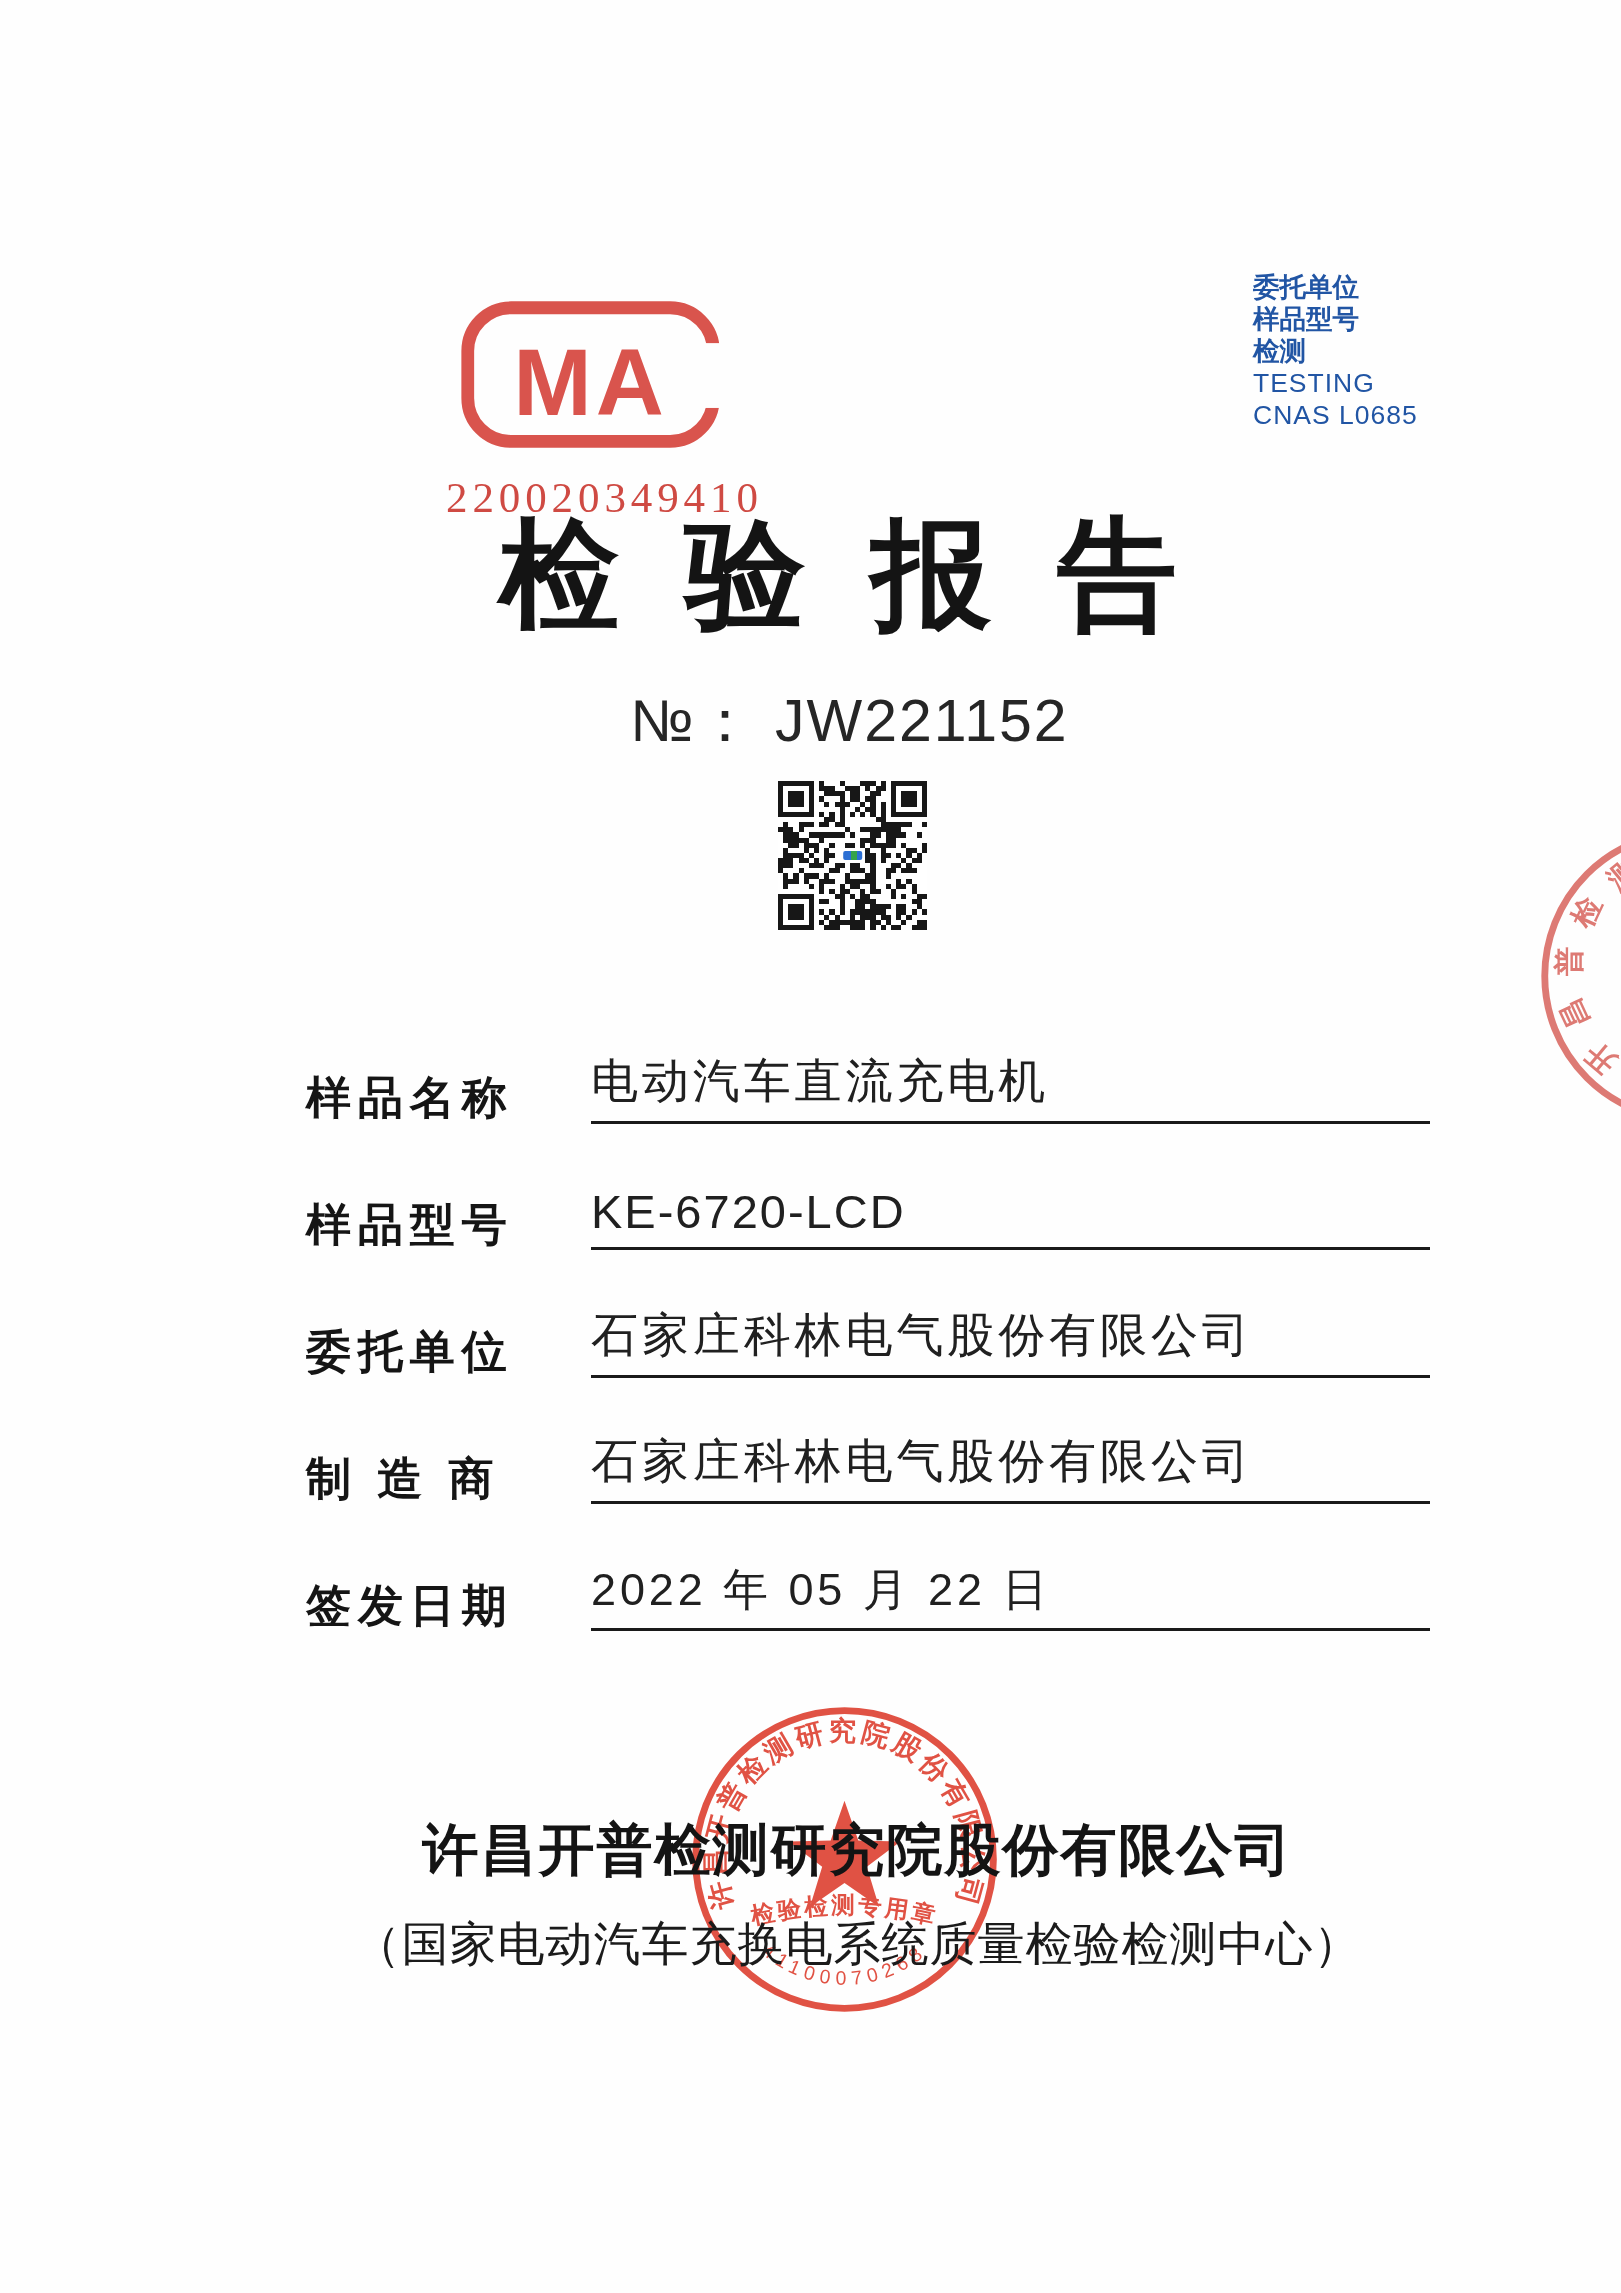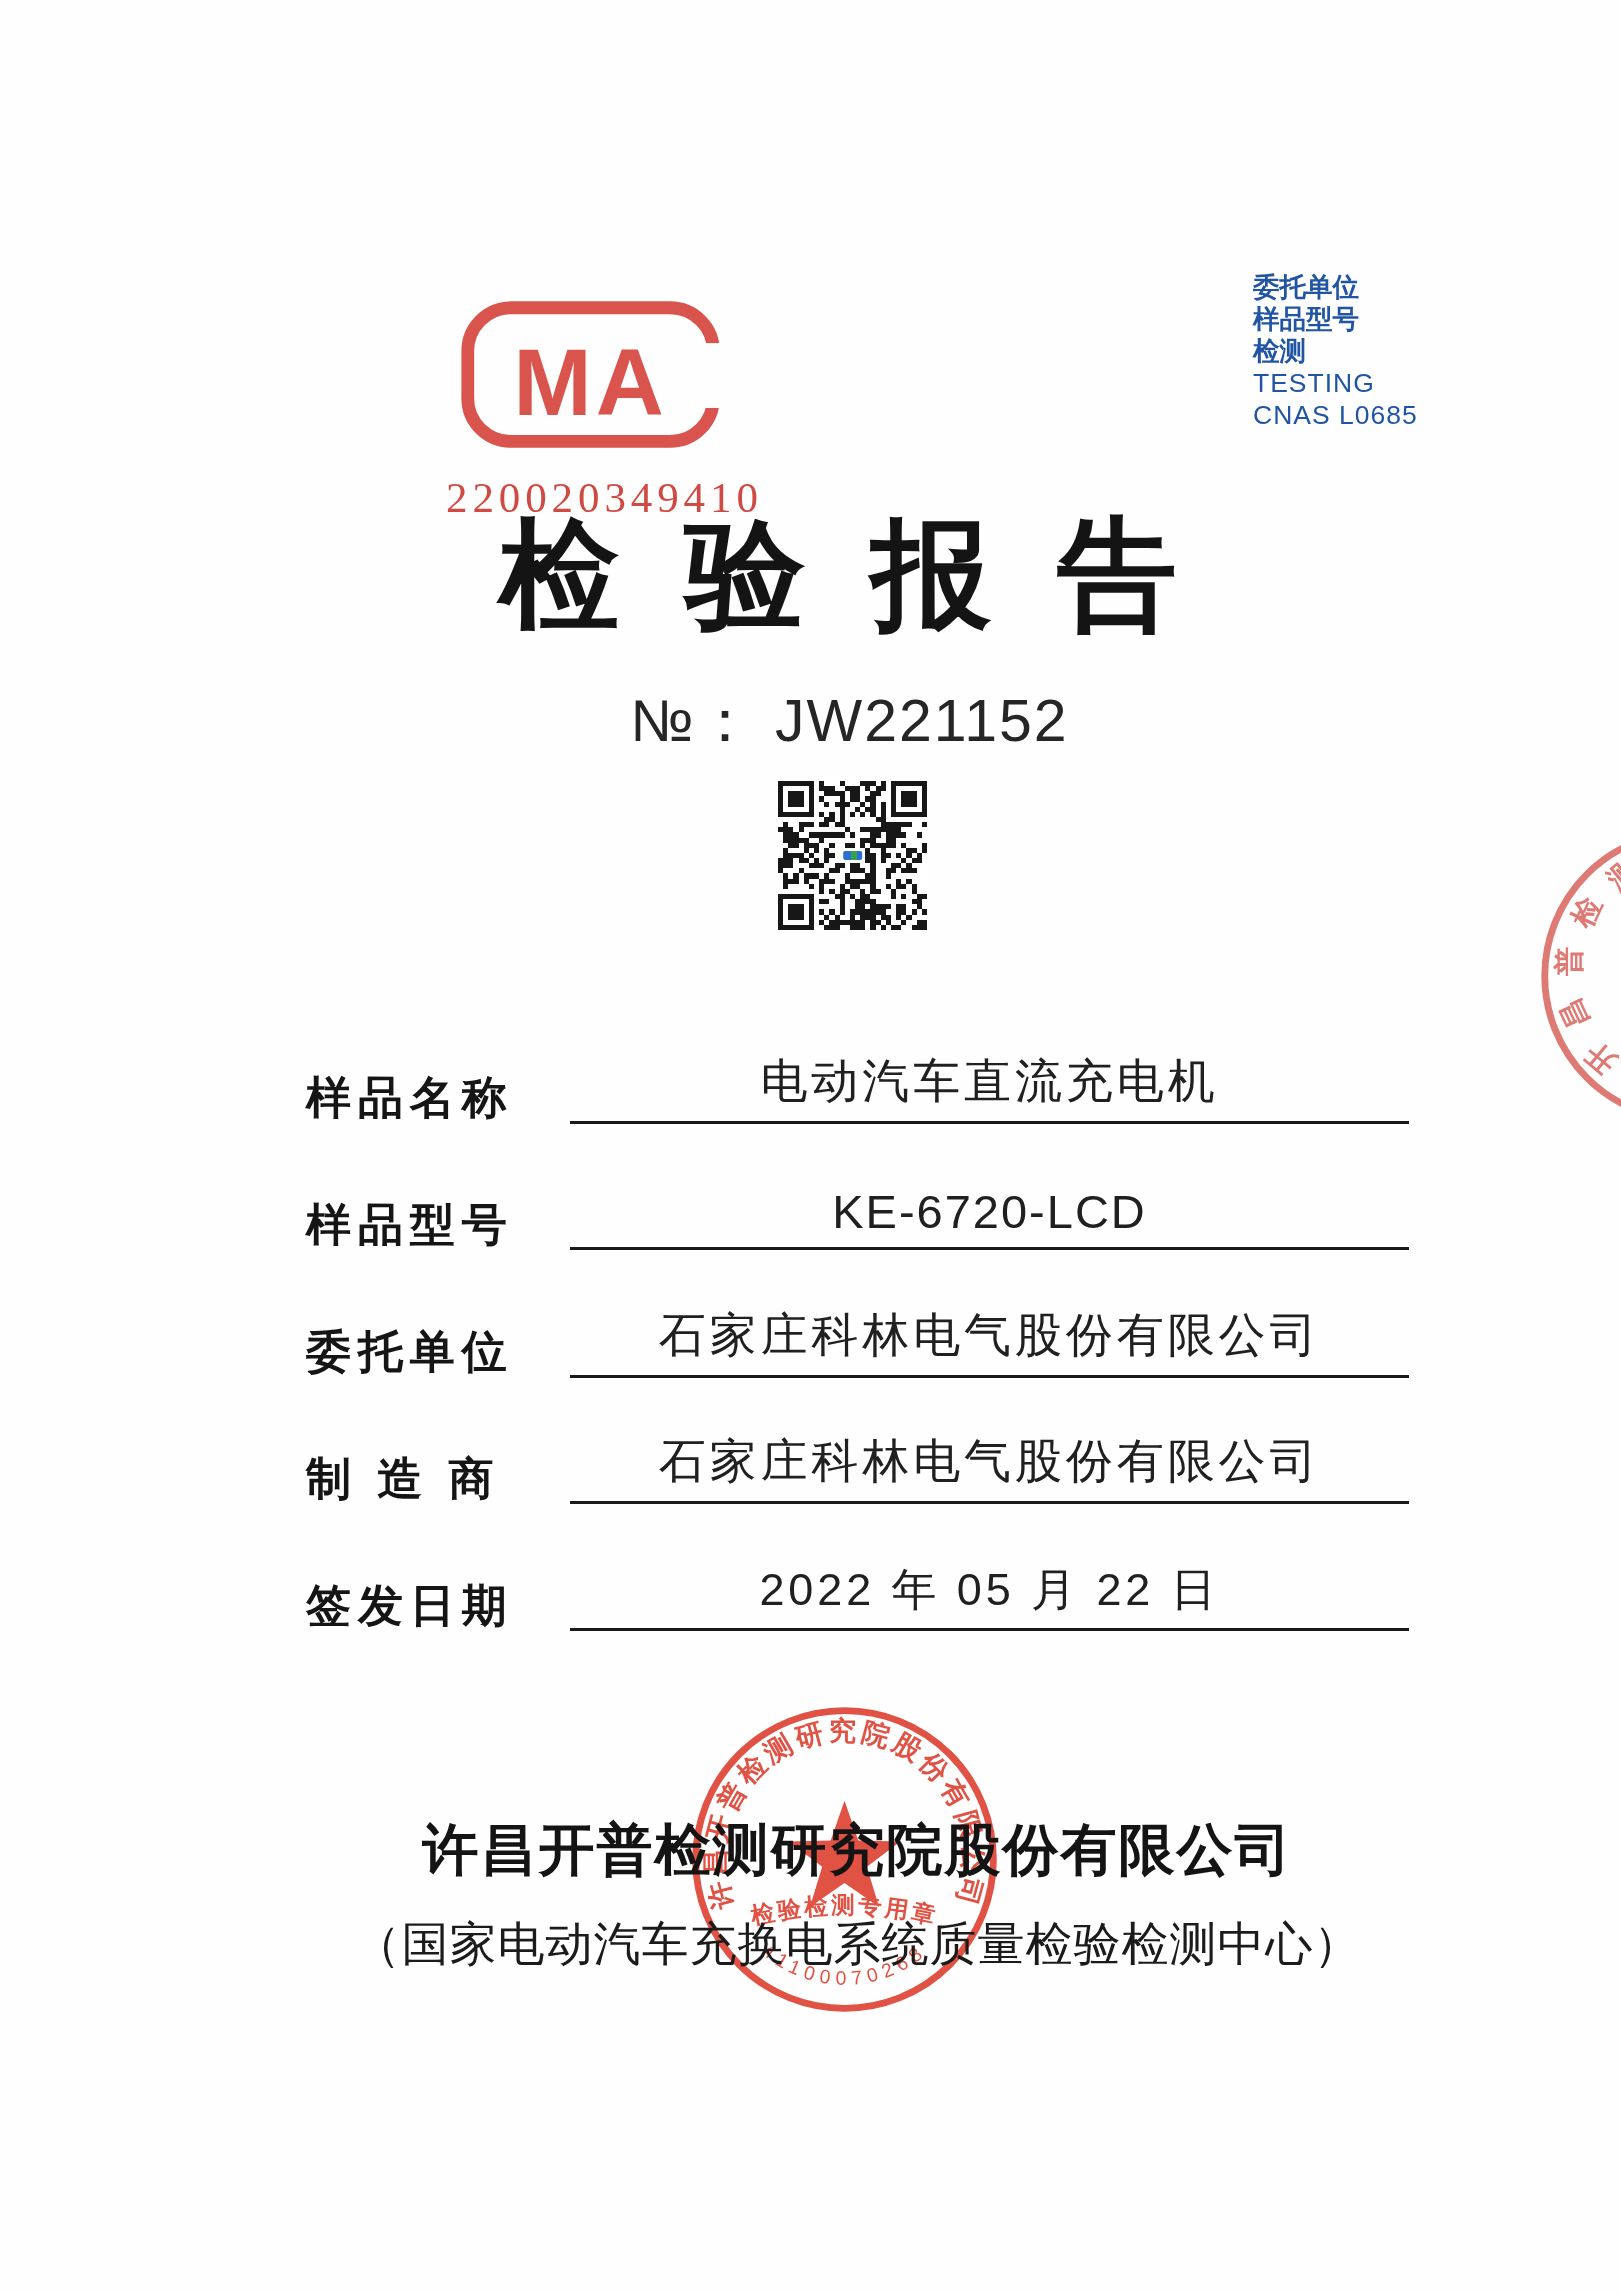--- a/index.html
+++ b/index.html
@@ -39,23 +39,23 @@
     position:absolute; left:50%; top:50%; width:19.6px; height:9.8px; transform:translate(-50%,-50%);
     background:linear-gradient(90deg,#2b6fd4 0 40%, #36a34a 40% 75%, #2b6fd4 75%);
     border-radius:2px;
   }
   
   .field-label {
     position:absolute; left:306px; font-size:45px; font-weight:bold;
     letter-spacing:6.9px; color:#151515; white-space:nowrap;
   }
   .field-line {
-    position:absolute; left:570px; width:839px; height:76px;
+    position:absolute; left:591px; width:839px; height:76px;
     border-bottom:3.9px solid #1a1a1a;
-    display:flex; align-items:flex-end; justify-content:center;
+    display:flex; align-items:flex-end; justify-content:flex-start;
   }
   .field-value {
     font-size:47px; color:#202020; letter-spacing:3.9px;
     padding-bottom:7.8px; white-space:nowrap;
   }
   .field-value.latin { letter-spacing:2px; }
   
   .seal-main { position:absolute; left:678px; top:1693px; width:333px; height:333px; z-index:1; opacity:0.88; }
   .seal-partial { position:absolute; left:1533px; top:831px; width:196px; height:294px; z-index:1; opacity:0.78; }
   

